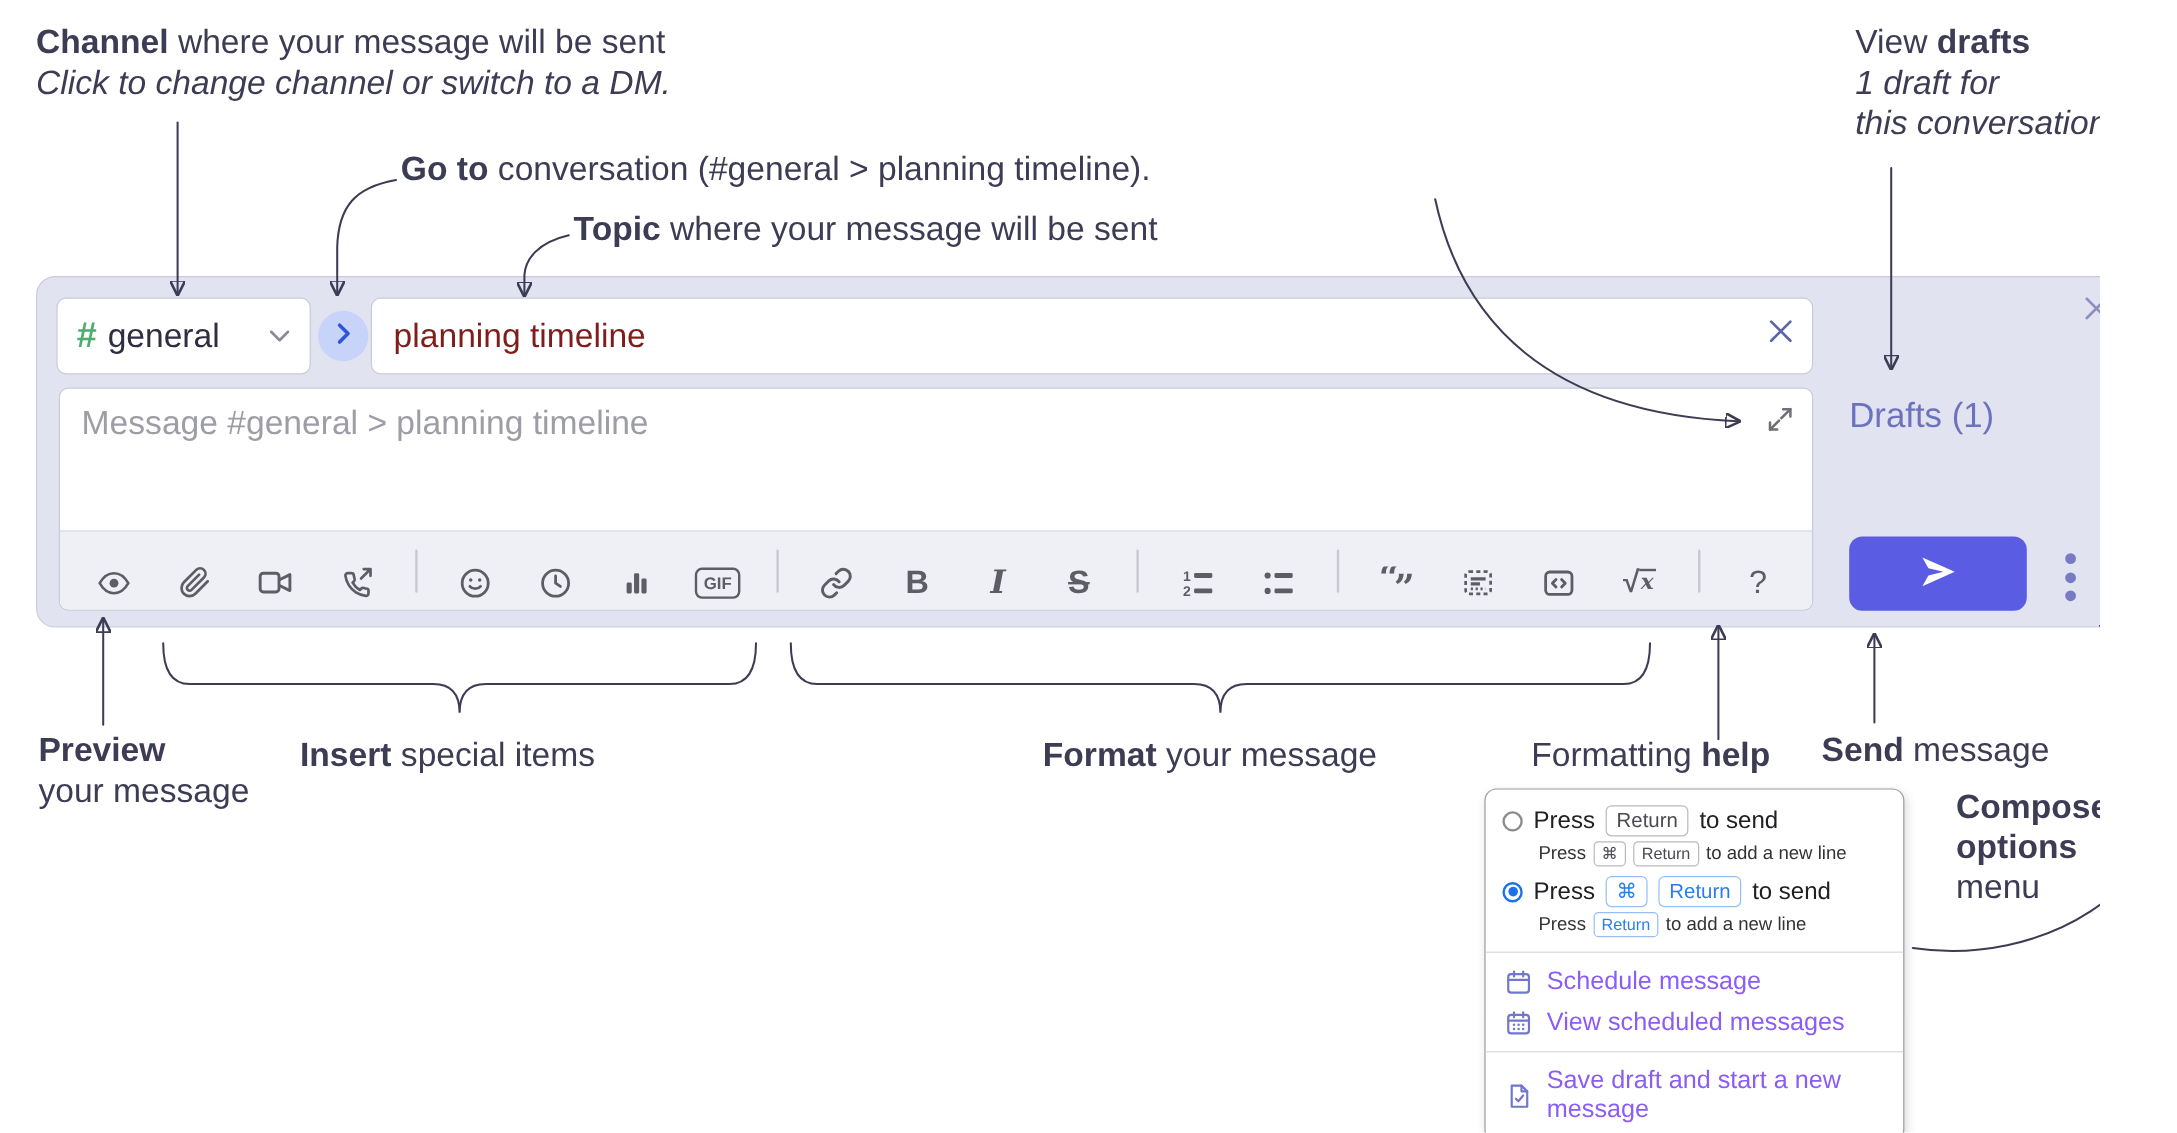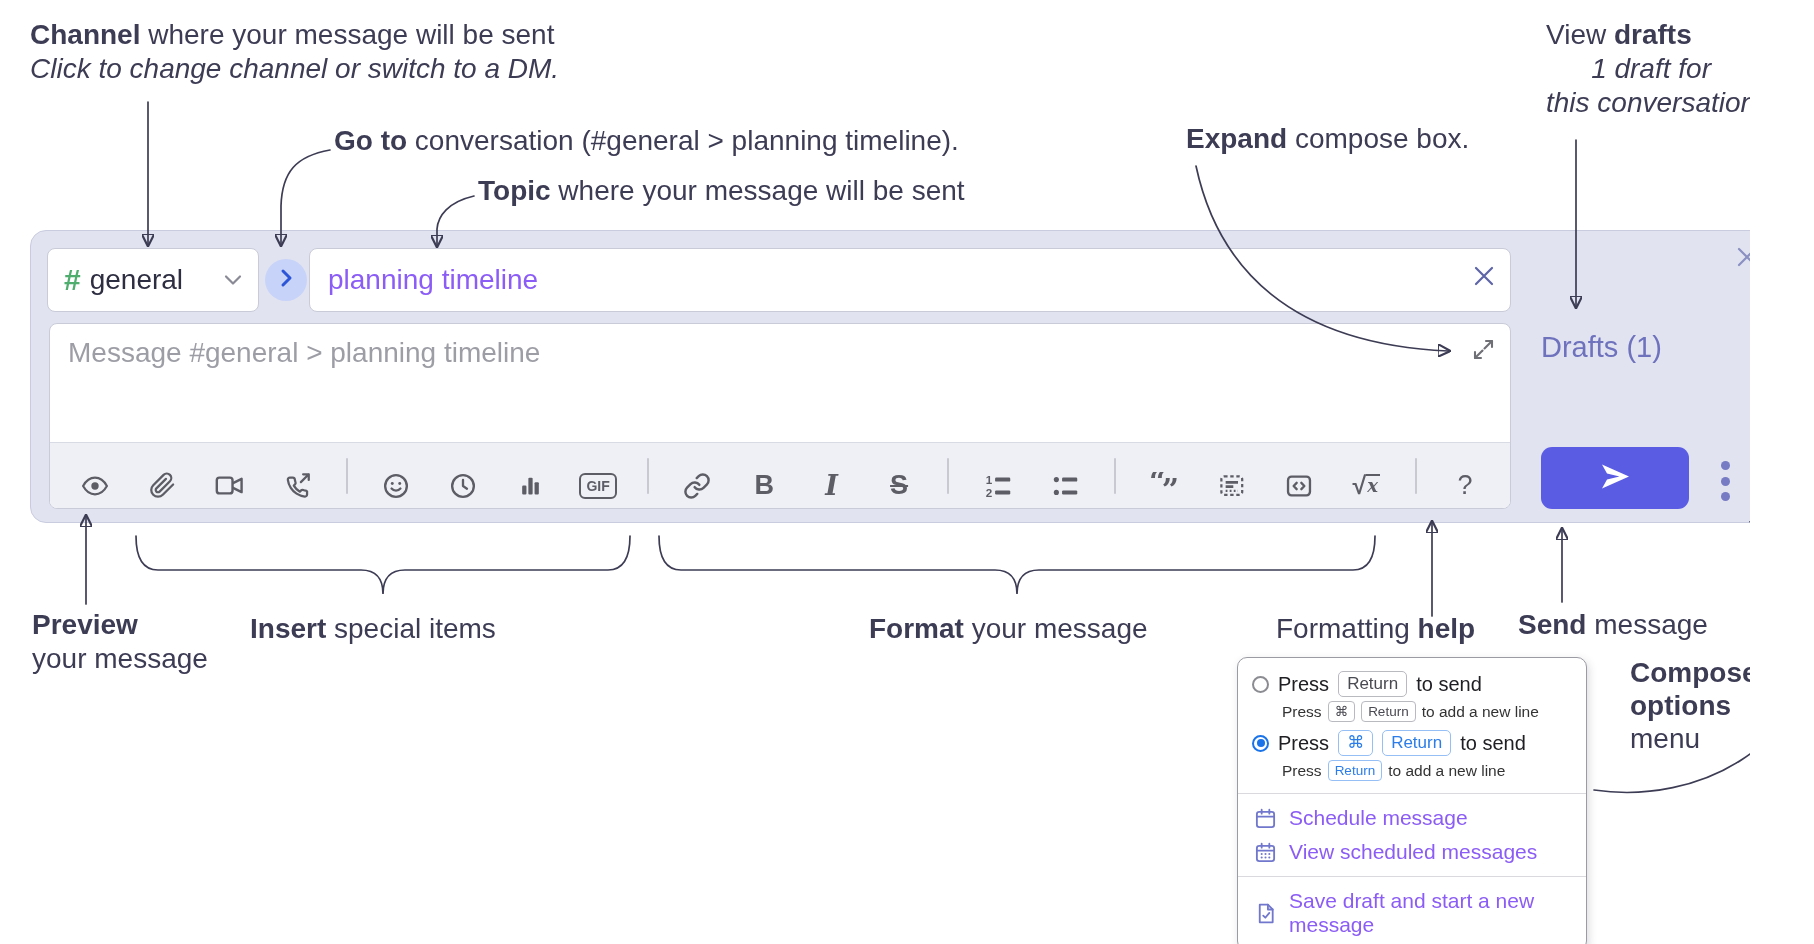--- a/index.html
+++ b/index.html
@@ -2,21 +2,21 @@
 <html><head>
 <meta charset="utf-8">
 <style>
   html,body{margin:0;padding:0;background:#ffffff;}
   .canvas{position:relative;width:1750px;height:944px;background:#ffffff;
           font-family:"Liberation Sans",sans-serif;color:#3d3c55;overflow:hidden;}
 
   
   .ann{position:absolute;font-size:28px;line-height:34px;color:#3d3c55;white-space:nowrap;}
   .ann b{font-weight:700;}
-  .it{font-style:italic;text-align:center;}
+  .it{font-style:italic;}
   #ann-channel{left:30px;top:18px;}
   #ann-goto{left:334px;top:124px;}
   #ann-topic{left:478px;top:174px;}
   #ann-expand{left:1186px;top:122px;}
   #ann-drafts{left:1546px;top:18px;}
   #ann-preview{left:32px;top:608px;}
   #ann-insert{left:250px;top:612px;}
   #ann-format{left:869px;top:612px;}
   #ann-help{left:1276px;top:612px;}
   #ann-send{left:1518px;top:608px;}
@@ -32,21 +32,21 @@
   .channel-btn{position:absolute;left:16px;top:17px;width:212px;height:64px;background:#fff;
                border:1px solid #c9cbd8;border-radius:8px;display:flex;align-items:center;
                padding:0 16px;box-sizing:border-box;cursor:pointer;}
   .hash{color:#4fae6e;font-weight:700;font-size:30px;margin-right:9px;}
   .chan-name{font-size:28px;color:#2e2e42;}
   .chev{margin-left:auto;display:flex;color:#8a8a96;}
   .goto-circle{position:absolute;left:234px;top:28px;width:42px;height:42px;border-radius:50%;
                background:#c7d3f8;display:flex;align-items:center;justify-content:center;cursor:pointer;}
   .topic-input{position:absolute;left:278px;top:17px;width:1202px;height:64px;background:#fff;
                border:1px solid #c9cbd8;border-radius:8px;box-sizing:border-box;
-               font-family:"Liberation Sans",sans-serif;font-size:28px;color:#8b5cf6;padding:0 60px 0 18px;}
+               font-family:"Liberation Sans",sans-serif;font-size:28px;color:#7f1d1d;padding:0 60px 0 18px;}
   .topic-x{position:absolute;left:1440px;top:32px;display:flex;cursor:pointer;}
   .box-close{position:absolute;right:22px;top:12px;display:flex;cursor:pointer;}
 
   .msg-unit{position:absolute;left:18px;top:92px;width:1462px;height:186px;background:#fff;
             border:1px solid #c9cbd8;border-radius:8px;box-sizing:border-box;overflow:hidden;}
   .msg-area{position:relative;height:119px;}
   .placeholder{position:absolute;left:18px;top:13px;font-size:28px;color:#9d9da6;}
   .expand-ic{position:absolute;right:13px;top:12px;display:flex;color:#6f6f76;cursor:pointer;}
   .toolbar{position:absolute;left:0;right:0;bottom:0;height:66px;background:#eef0f5;
            border-top:1px solid #d9dbe4;display:flex;align-items:center;justify-content:space-between;
@@ -98,23 +98,20 @@
   </div>
 
   <div class="ann" id="ann-goto">
     <b>Go to</b><span> conversation (#general &gt; planning timeline).</span>
   </div>
 
   <div class="ann" id="ann-topic">
     <b>Topic</b><span> where your message will be sent</span>
   </div>
 
-  <div class="ann" id="ann-expand">
-    <b>Expand</b><span> compose box.</span>
-  </div>
 
   <div class="ann" id="ann-drafts">
     <div><span>View </span><b>drafts</b></div>
     <div class="it">1 draft for</div>
     <div class="it">this conversation</div>
   </div>
 
   <div class="ann" id="ann-insert">
     <b>Insert</b><span> special items</span>
   </div>

